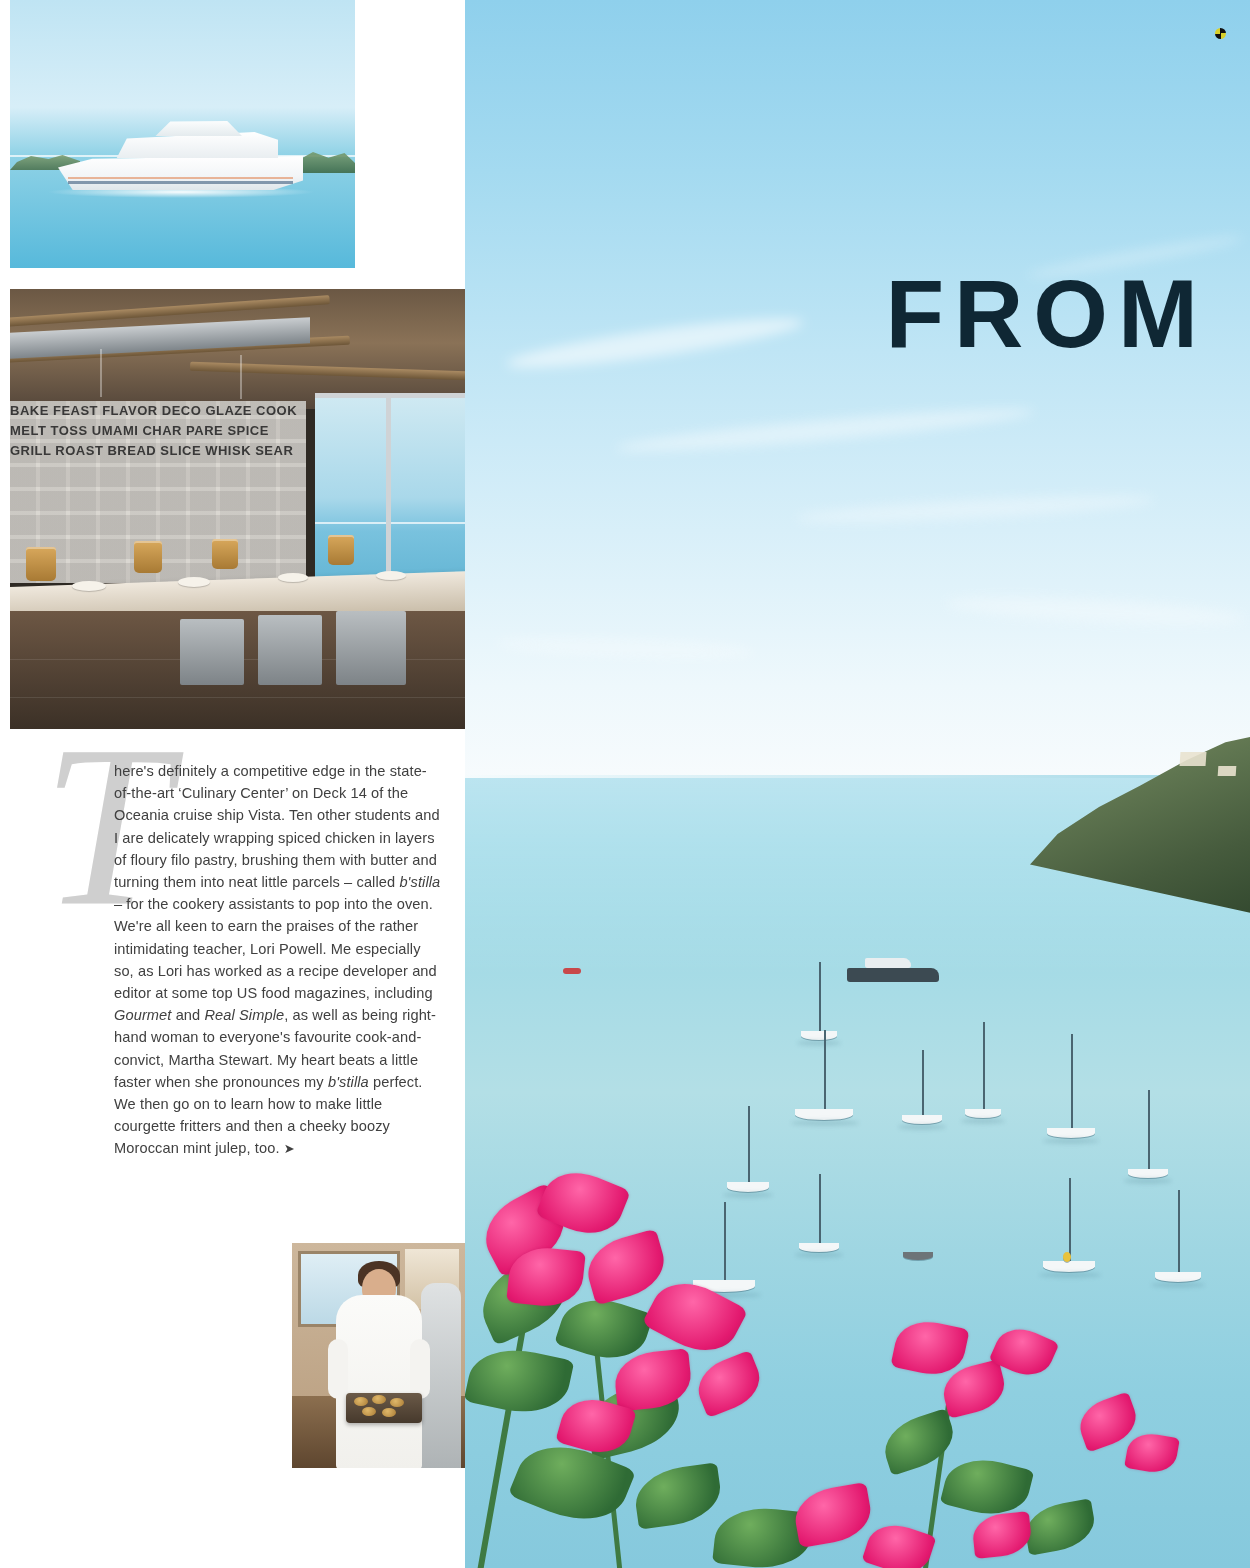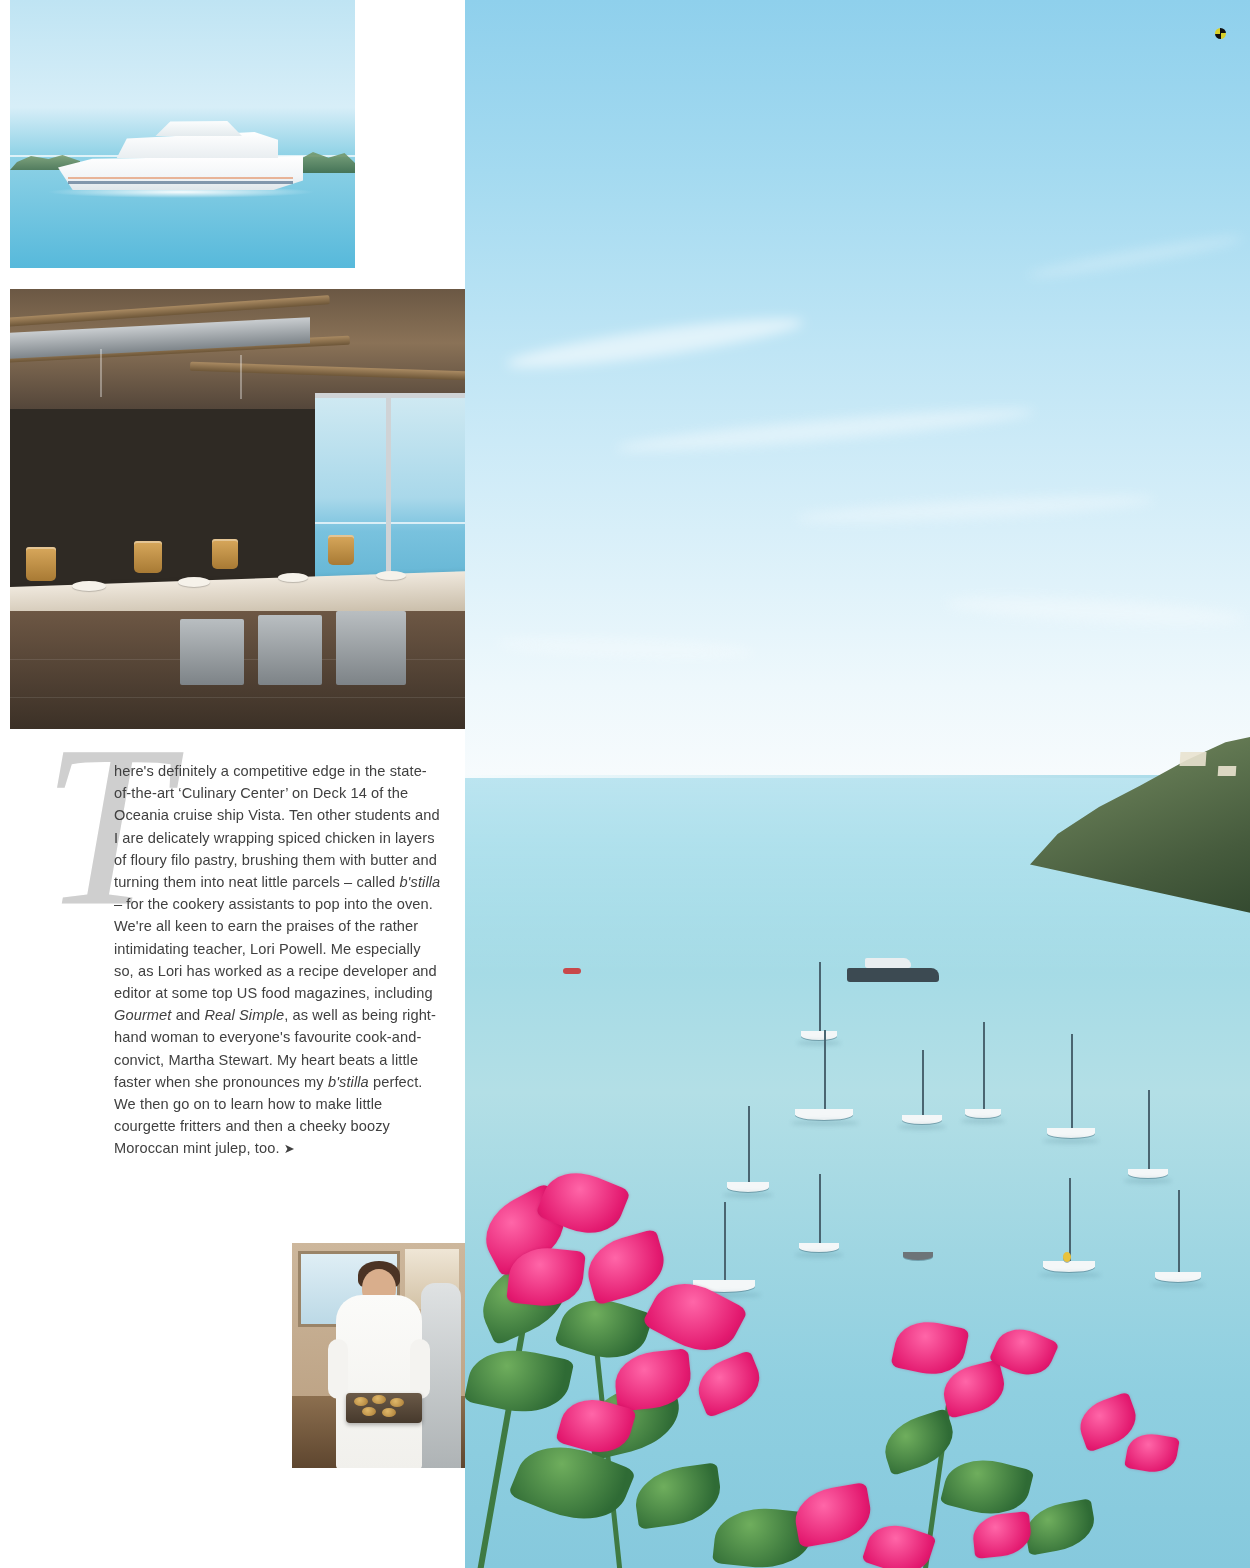--- a/index.html
+++ b/index.html
@@ -481,20 +481,21 @@
       <div class="petal" style="left:530px;top:382px;width:58px;height:44px;transform:rotate(24deg);"></div>
       <div class="petal" style="left:614px;top:452px;width:58px;height:44px;transform:rotate(-20deg);"></div>
       <div class="petal" style="left:662px;top:486px;width:50px;height:38px;transform:rotate(10deg);"></div>
       <div class="petal" style="left:330px;top:540px;width:76px;height:54px;transform:rotate(-10deg);"></div>
       <div class="petal" style="left:402px;top:578px;width:64px;height:46px;transform:rotate(18deg);"></div>
       <div class="petal" style="left:508px;top:566px;width:58px;height:42px;transform:rotate(-6deg);"></div>
     </div>
   </div>
 
   <div class="headline">
+    <span>FROM</span>
   </div>
 
   <div class="img-ship">
     <div class="ship-horizon"></div>
     <div class="ship-island-l"></div>
     <div class="ship-island-r"></div>
     <div class="cruise">
       <div class="wake"></div>
       <div class="body"></div>
       <div class="deck"></div>
@@ -506,20 +507,21 @@
 
   <div class="img-kitchen">
     <div class="k-ceiling"></div>
     <div class="k-beam" style="left:-20px;top:18px;width:340px;transform:rotate(-4deg);"></div>
     <div class="k-beam" style="left:-20px;top:56px;width:360px;transform:rotate(-3deg);"></div>
     <div class="k-beam" style="left:180px;top:78px;width:300px;transform:rotate(2deg);"></div>
     <div class="k-hood"></div>
     <div class="k-window"></div>
     <div class="k-frame" style="right:74px;top:108px;width:5px;height:240px;"></div>
     <div class="k-frame" style="right:0;top:104px;width:150px;height:5px;"></div>
+    <div class="k-wallprint">BAKE FEAST FLAVOR DECO GLAZE COOK MELT TOSS UMAMI CHAR PARE SPICE GRILL ROAST BREAD SLICE WHISK SEAR</div>
     <div class="k-counter"></div>
     <div class="k-cabinets"></div>
     <div class="k-cab-line" style="left:0;top:370px;width:455px;"></div>
     <div class="k-cab-line" style="left:0;top:408px;width:455px;"></div>
     <div class="k-appl" style="left:170px;top:330px;width:64px;height:66px;"></div>
     <div class="k-appl" style="left:248px;top:326px;width:64px;height:70px;"></div>
     <div class="k-appl" style="left:326px;top:322px;width:70px;height:74px;"></div>
     <div class="k-pot" style="left:16px;top:258px;width:30px;height:34px;"></div>
     <div class="k-pot" style="left:124px;top:252px;width:28px;height:32px;"></div>
     <div class="k-pot" style="left:202px;top:250px;width:26px;height:30px;"></div>

